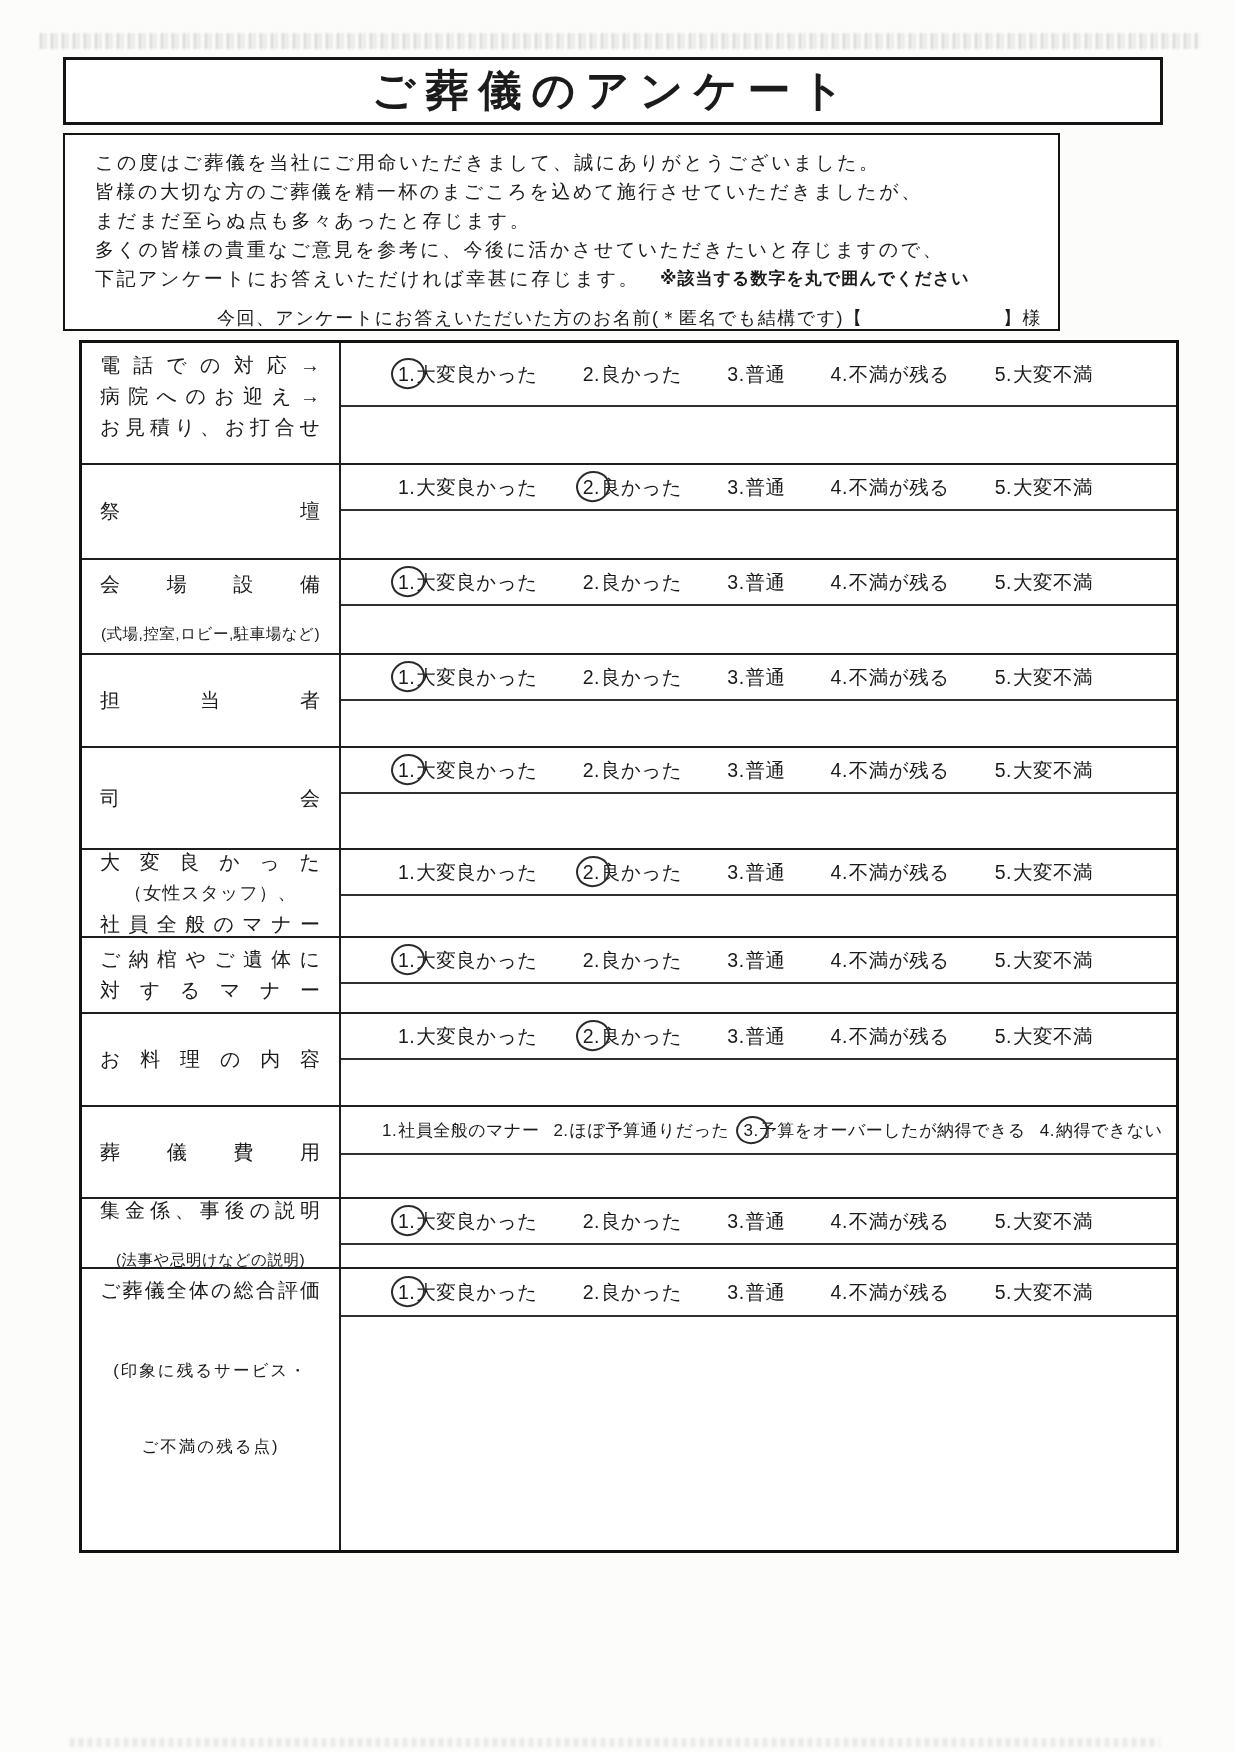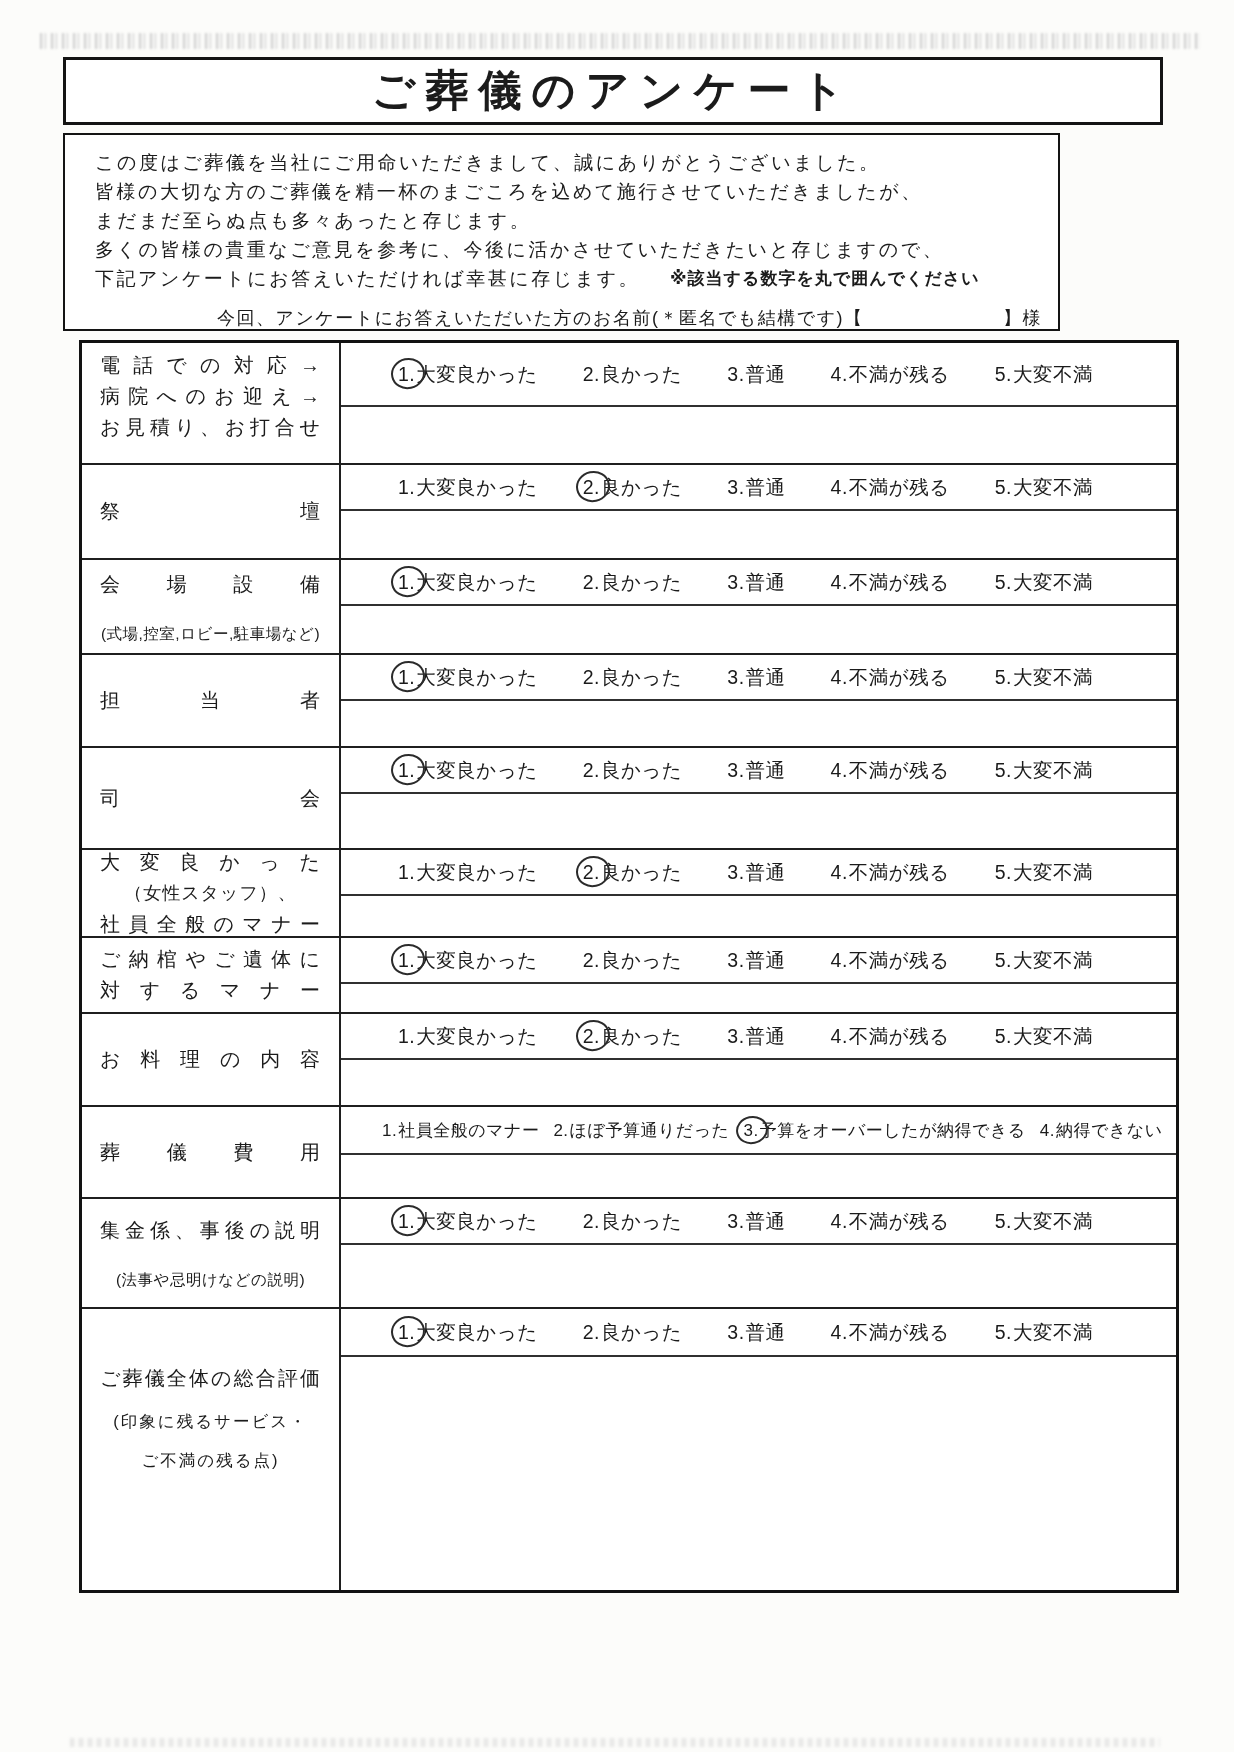--- a/index.html
+++ b/index.html
@@ -30,21 +30,21 @@
     display:flex; align-items:center; justify-content:center;
   }
   .title-box h1 { margin:0; font-size:43px; font-weight:bold; letter-spacing:10px; }
   
   .intro-box {
     position:absolute; left:63px; top:133px; width:997px; height:198px;
     border:2.5px solid #141414; background:#ffffff; box-sizing:border-box;
     padding:13px 0 0 30px;
   }
   .intro-line { margin:0; font-size:19px; line-height:29px; letter-spacing:2.5px; white-space:nowrap; }
-  .line-note { display:flex; align-items:center; gap:30px; }
+  .line-note { display:flex; align-items:center; gap:20px; }
   .note { font-size:17px; font-weight:600; letter-spacing:1px; }
   .name-line {
     margin-top:13px; display:flex; align-items:baseline;
     padding:0 16px 0 122px; font-size:18px; letter-spacing:1.5px;
   }
   .name-blank { flex:1; }
   
   .survey-table {
     position:absolute; left:79px; top:340px; width:1100px;
     border:3px solid #121212; box-sizing:border-box; background:#ffffff;
@@ -54,30 +54,30 @@
   .row:first-child { border-top:none; }
   .row:nth-child(1)  { height:120px; }
   .row:nth-child(2)  { height:95px; }
   .row:nth-child(3)  { height:95px; }
   .row:nth-child(4)  { height:93px; }
   .row:nth-child(5)  { height:102px; }
   .row:nth-child(6)  { height:88px; }
   .row:nth-child(7)  { height:76px; }
   .row:nth-child(8)  { height:93px; }
   .row:nth-child(9)  { height:92px; }
-  .row:nth-child(10) { height:110px; }
+  .row:nth-child(10) { height:70px; }
   .row:nth-child(11) { height:283px; }
   .label-cell {
     flex:0 0 259px; width:259px; box-sizing:border-box;
     border-right:2px solid #1f1f1f;
     display:flex; flex-direction:column; justify-content:center;
     padding:6px 18px;
   }
   .row:nth-child(1) .label-cell { justify-content:flex-start; padding-top:7px; }
-  .row:nth-child(11) .label-cell { justify-content:center; padding-bottom:71px; }
+  .row:nth-child(11) .label-cell { justify-content:space-between; padding-bottom:92px; }
   .lab-line {
     font-size:20px; line-height:31px; letter-spacing:1px;
     text-align:justify; text-align-last:justify;
   }
   .lab-line.paren { text-align-last:center; font-size:18px; }
   .lab-sub {
     font-size:15.5px; line-height:23px; letter-spacing:0.5px;
     text-align:center; margin-top:22px;
   }
   .row:nth-child(11) .lab-sub { font-size:16.5px; margin-top:16px; letter-spacing:2px; }

